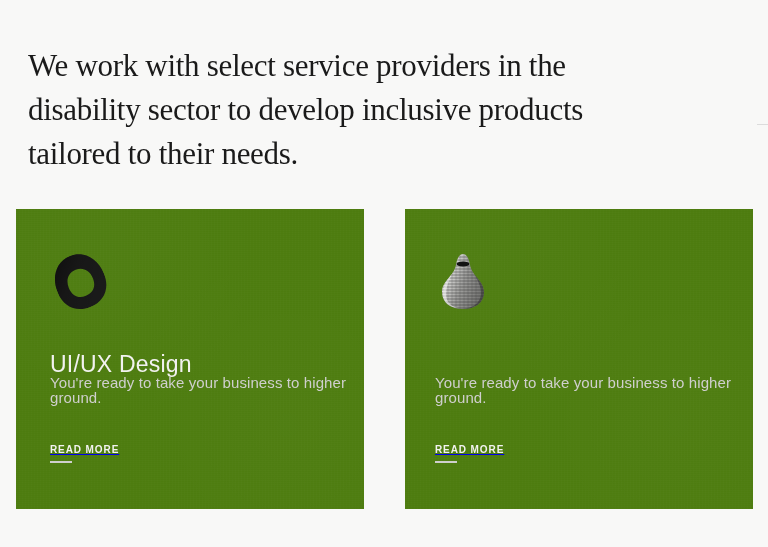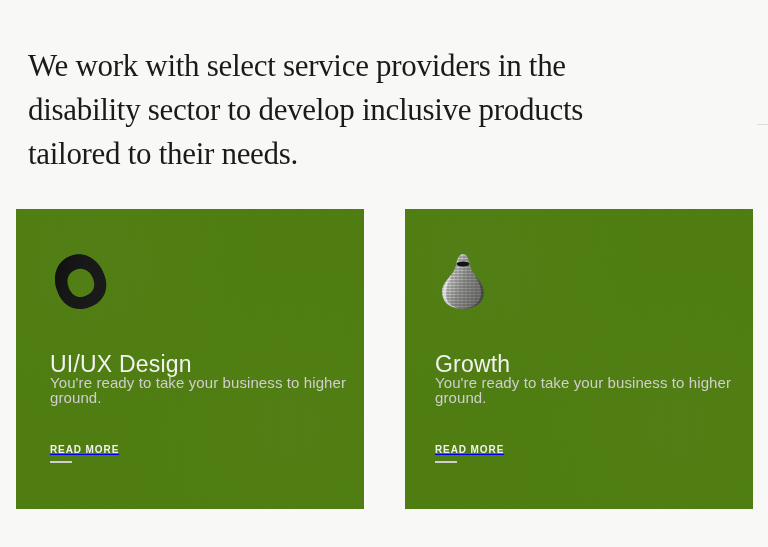--- a/index.html
+++ b/index.html
@@ -283,21 +283,20 @@
 
           <ellipse cx="29" cy="13" rx="6.5" ry="2.6" fill="#131313"></ellipse>
 
           <path d="M20 16 C 14 28, 9 34, 9 43 C 9 52, 16 57, 24 57 C 15 55, 12 49, 12 43 C 12 34, 17 27, 20 16 Z" fill="#f4f4f2" opacity=".55"></path>
 
           <path d="M38 17 C 45 28, 50 33, 50 42 C 50 52, 41 58, 30 58 C 42 56, 47 50, 47 42 C 47 33, 42 28, 38 17 Z" fill="#1e1e1e" opacity=".42"></path>
         </g>
       </svg>
     </div>
 
-    <div class="card-title">Growth</div>
     <div class="card-desc">You're ready to take your business to higher ground.</div>
 
     <a class="card-cta" href="#">
       <span class="cta-label">READ MORE</span>
       <span class="cta-rule"></span>
     </a>
   </div>
 
 </div>
 

